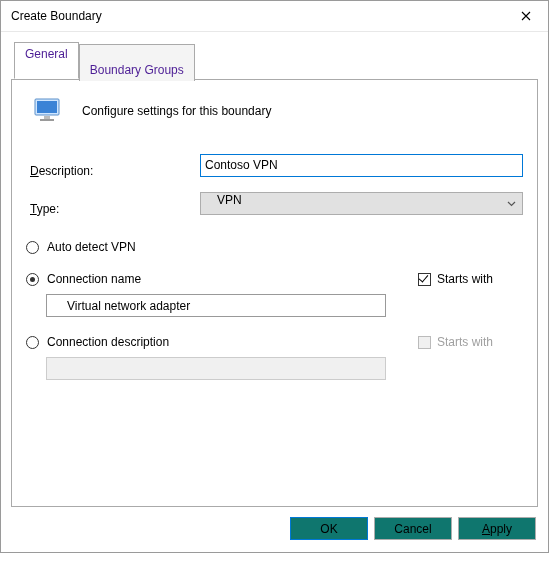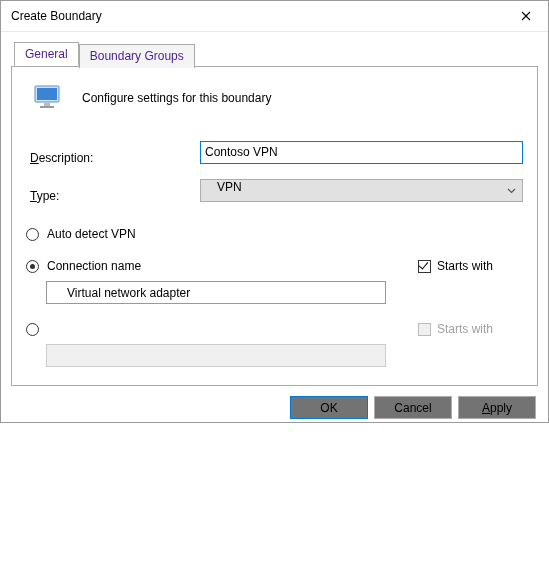--- a/index.html
+++ b/index.html
@@ -1,18 +1,18 @@
 <!DOCTYPE html>
 <html><head>
 <meta charset="utf-8">
 <style>
   * { box-sizing: border-box; font-family: "Segoe UI", Tahoma, sans-serif; font-size: 12px; }
   body { margin: 0; background: #fff; }
   .window {
-    width: 549px; height: 423px;
+    width: 549px; height: 553px;
     border: 1px solid #9a9a9a;
     background: #fff;
     display: flex; flex-direction: column;
   }
   .titlebar {
     height: 31px;
     display: flex; align-items: center;
     padding: 0 0 0 10px;
     background: #fff;
     border-bottom: 1px solid #e8e8e8;
@@ -47,21 +47,21 @@
   }
   .tab.active {
     border-bottom: 1px solid #fff;
     background: #fff;
     padding-top: 4px;
     top: -1px;
   }
   .tab.inactive {
     background: #f4f4f4;
     top: 1px;
-    padding-top: 4px;
+    padding-top: 18px;
   }
   .tabcontent {
     flex: 1;
     border: 1px solid #aaa;
     background: #fff;
     padding: 14px 14px;
   }
   .headerrow {
     display: flex; align-items: center;
     margin-bottom: 24px;
@@ -134,21 +134,21 @@
   }
   .subinput.disabled { background: #f0f0f0; border-color: #ccc; }
   .rightcheck { margin-left: auto; display: flex; align-items: center; margin-right: 30px;}
   .buttonbar {
     display: flex; justify-content: flex-end; gap: 6px;
     padding: 10px 12px 12px 12px;
   }
   .btn {
     width: 78px; height: 23px;
     border: 1px solid #adadad;
-    background: #737373;
+    background: #0f766e;
     display: flex; align-items: center; justify-content: center;
     color: #000;
   }
   .btn.default {
     border: 1px solid #0078d7;
   }
 </style>
 </head>
 <body>
 
@@ -210,20 +210,21 @@
             <span class="checkbox checked"></span>
             <span>Starts with</span>
           </span>
         </div>
         <div class="subrow">
           <input class="subinput" value="Virtual network adapter" style="">
         </div>
 
         <div class="radiorow spaced">
           <span class="radio"></span>
+          <span class="radiolabel">Connection description</span>
           <span class="rightcheck">
             <span class="checkbox disabled"></span>
             <span class="disabled-text">Starts with</span>
           </span>
         </div>
         <div class="subrow">
           <input class="subinput disabled" disabled="" style="">
         </div>
 
       </div>

